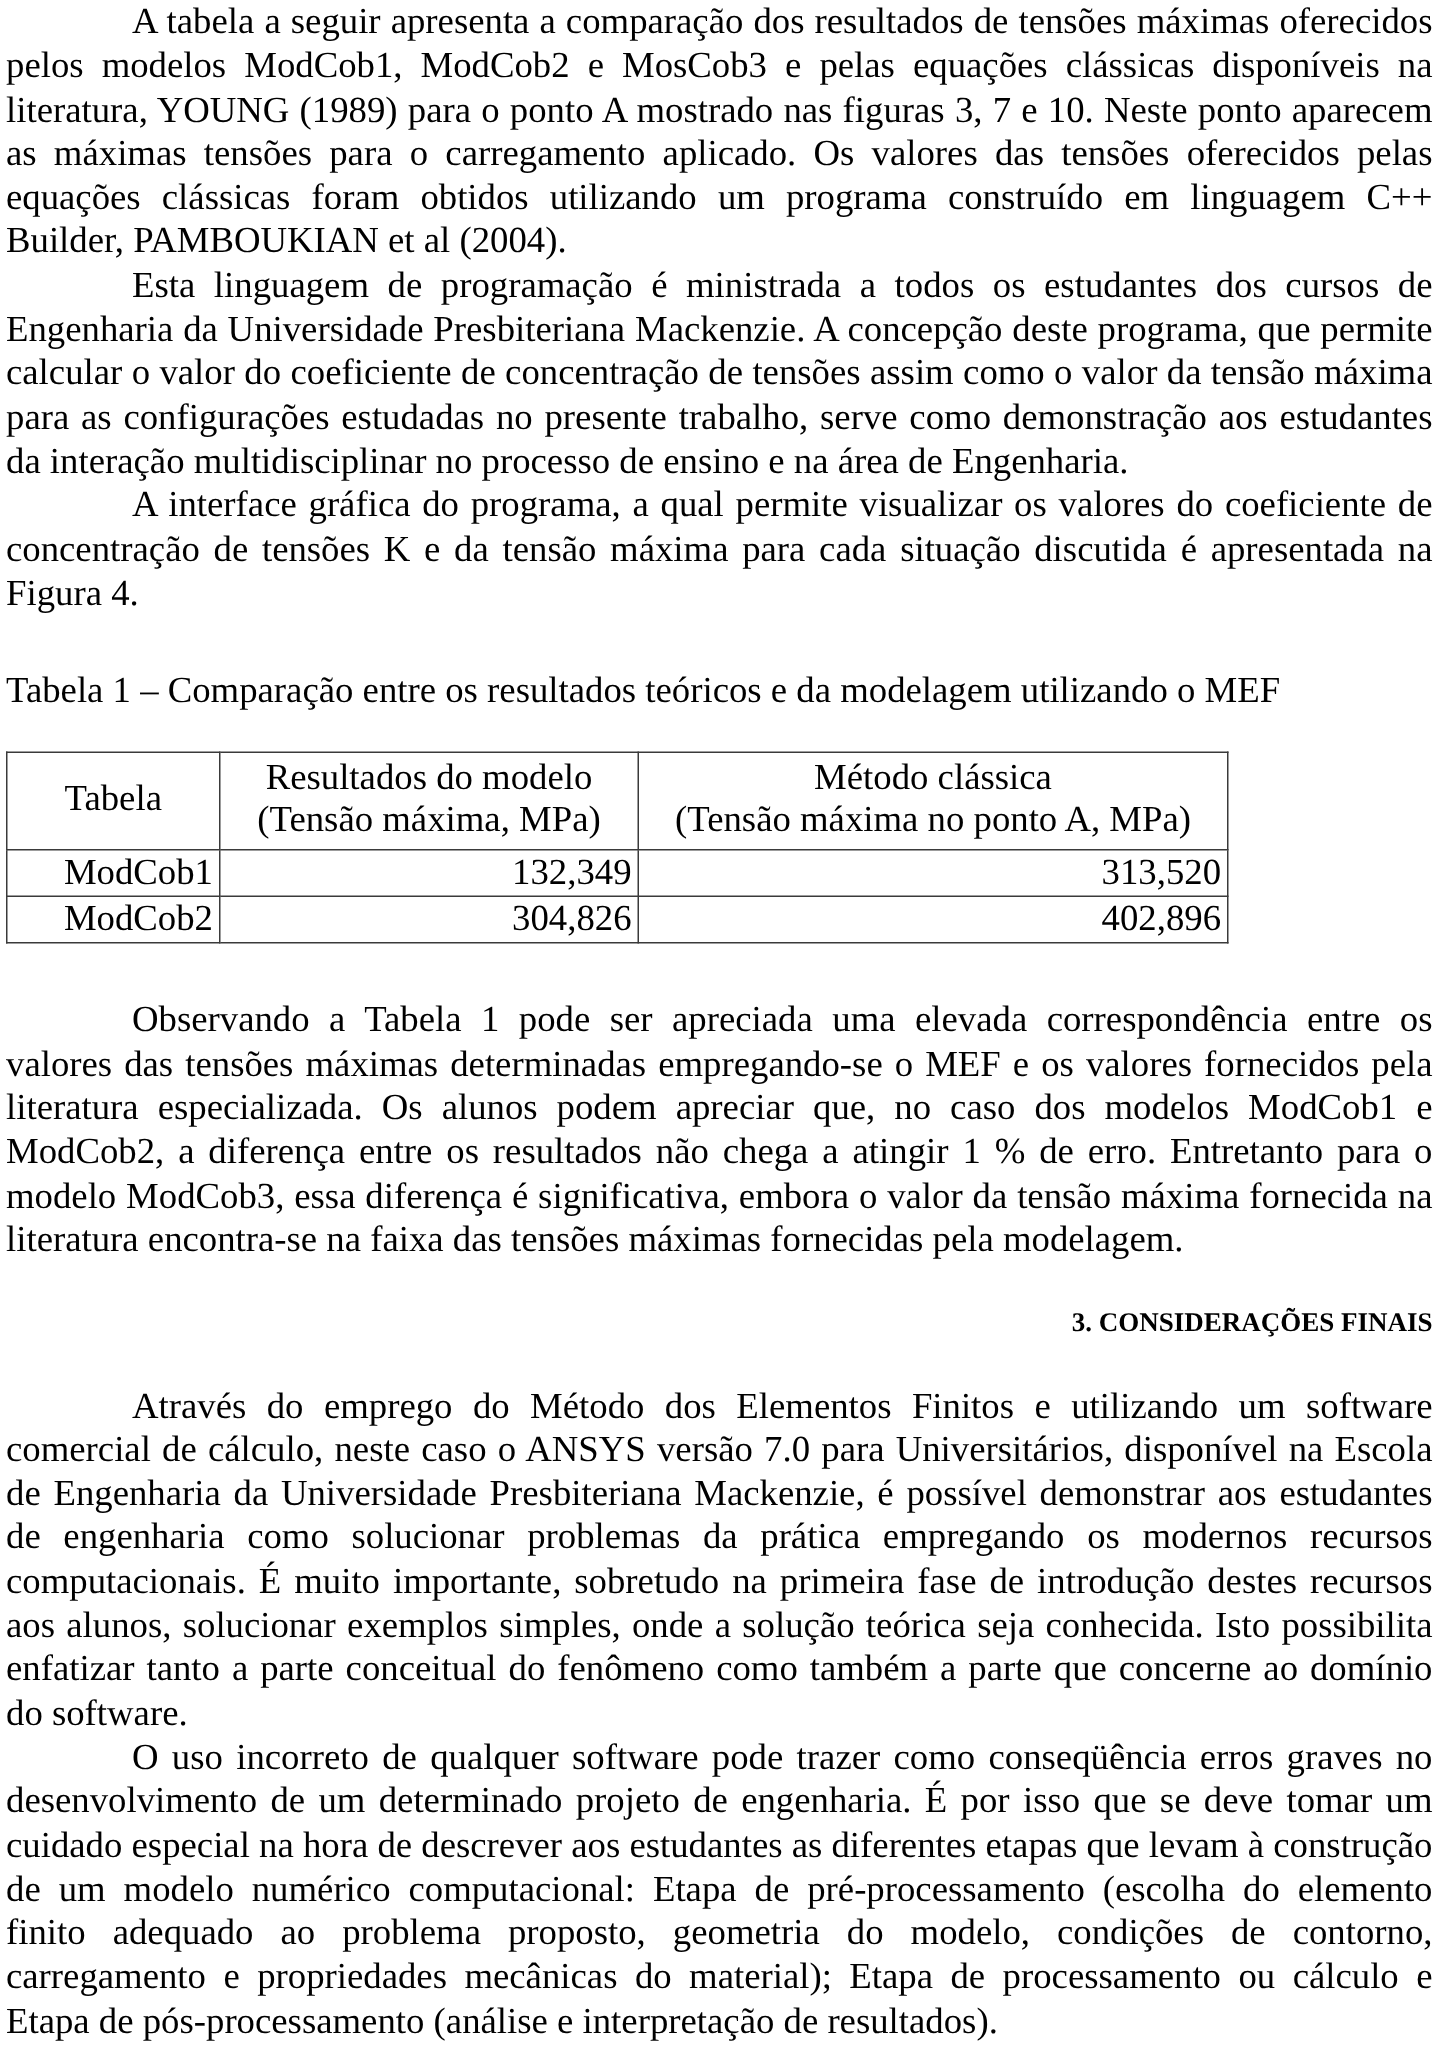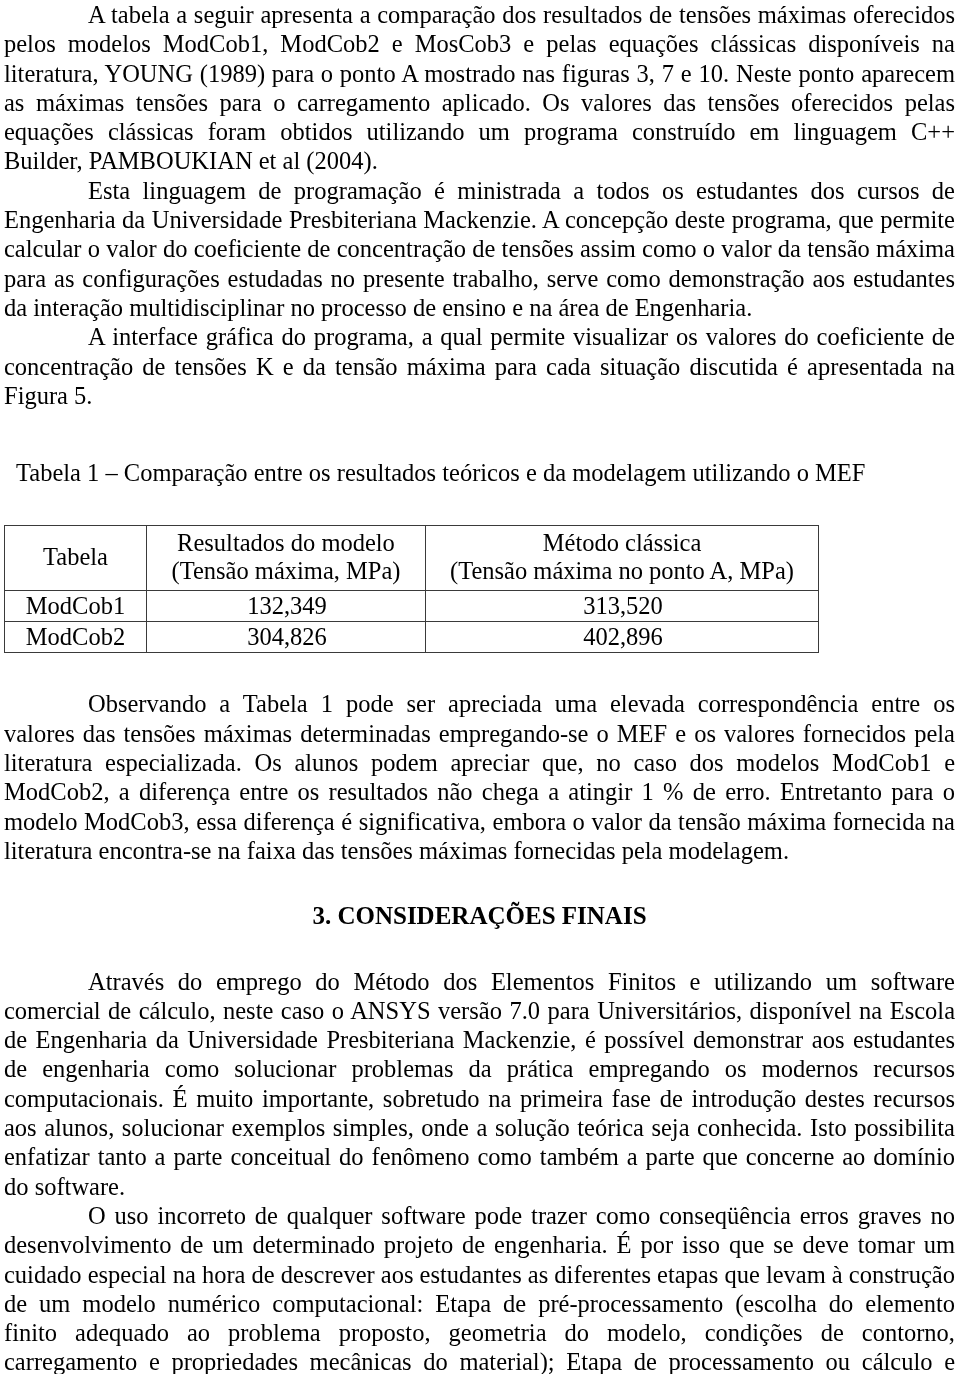--- a/index.html
+++ b/index.html
@@ -29,34 +29,34 @@
     line-height: 29.3px;
     text-align: justify;
     text-indent: 84px;
     -webkit-hyphens: none;
     hyphens: none;
     word-spacing: 0px;
   }
   .spacer-md { height: 26px; }
   .spacer-lg { height: 36px; }
   .caption {
-    margin: 12px;
+    margin: 0;
     padding: 0;
     font-size: 24.5px;
     line-height: 29.3px;
     text-align: left;
     text-indent: 0;
   }
   h2.section-heading {
-    margin: 10px;
+    margin: 0;
     padding: 0;
-    font-size: 25px;
+    font-size: 18px;
     line-height: 29.3px;
     font-weight: bold;
-    text-align: center;
+    text-align: right;
   }
   table.data-table {
     border-collapse: collapse;
     width: 814px;
     margin: 0;
     table-layout: fixed;
     font-size: 24.5px;
     line-height: 28px;
   }
   table.data-table td,
@@ -71,40 +71,40 @@
     height: 60px;
     padding: 1px 4px 3px 4px;
   }
   table.data-table thead th .hl1,
   table.data-table thead th .hl2 {
     display: block;
     white-space: nowrap;
   }
   table.data-table tbody td {
     height: 30px;
-    text-align: center;
+    text-align: right;
     padding-left: 6px;
   }
   table.data-table tbody td.model-cell {
     padding-left: 4px;
   }
   col.c-models { width: 142px; }
   col.c-model-results { width: 279px; }
   col.c-classic { width: 393px; }
 </style>
 </head>
 <body>
 
 <div class="page">
 
   <p class="para">A tabela a seguir apresenta a comparação dos resultados de tensões máximas oferecidos pelos modelos ModCob1, ModCob2 e MosCob3 e pelas equações clássicas disponíveis na literatura, YOUNG (1989) para o ponto A mostrado nas figuras 3, 7 e 10. Neste ponto aparecem as máximas tensões para o carregamento aplicado. Os valores das tensões oferecidos pelas equações clássicas foram obtidos utilizando um programa construído em linguagem C++ Builder, PAMBOUKIAN et al (2004).</p>
 
   <p class="para">Esta linguagem de programação é ministrada a todos os estudantes dos cursos de Engenharia da Universidade Presbiteriana Mackenzie. A concepção deste programa, que permite calcular o valor do coeficiente de concentração de tensões assim como o valor da tensão máxima para as configurações estudadas no presente trabalho, serve como demonstração aos estudantes da interação multidisciplinar no processo de ensino e na área de Engenharia.</p>
 
-  <p class="para">A interface gráfica do programa, a qual permite visualizar os valores do coeficiente de concentração de tensões K e da tensão máxima para cada situação discutida é apresentada na Figura 5.</p>
+  <p class="para">A interface gráfica do programa, a qual permite visualizar os valores do coeficiente de concentração de tensões K e da tensão máxima para cada situação discutida é apresentada na Figura 4.</p>
 
   <div class="spacer-lg"></div>
 
   <p class="caption">Tabela 1 – Comparação entre os resultados teóricos e da modelagem utilizando o MEF</p>
 
   <div class="spacer-md"></div>
 
   <table class="data-table">
     <colgroup>
       <col class="c-models">

